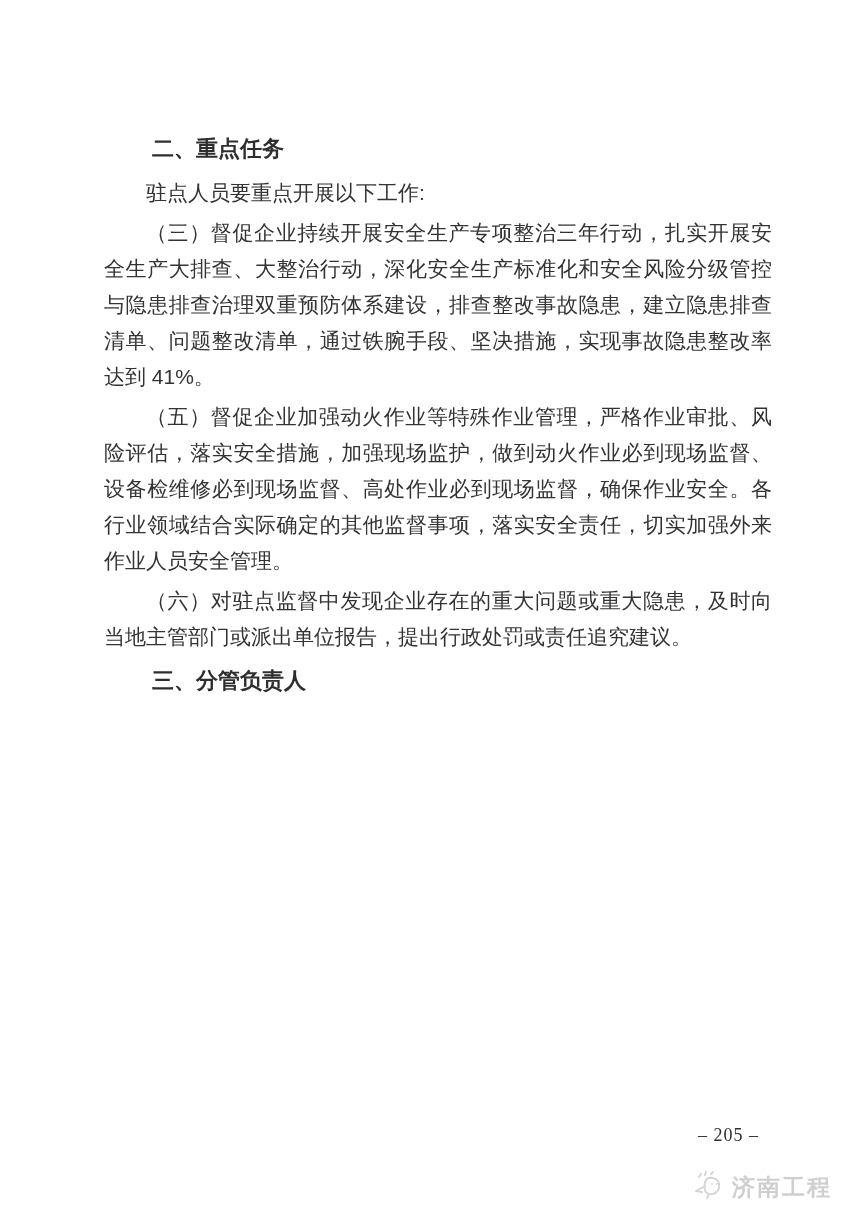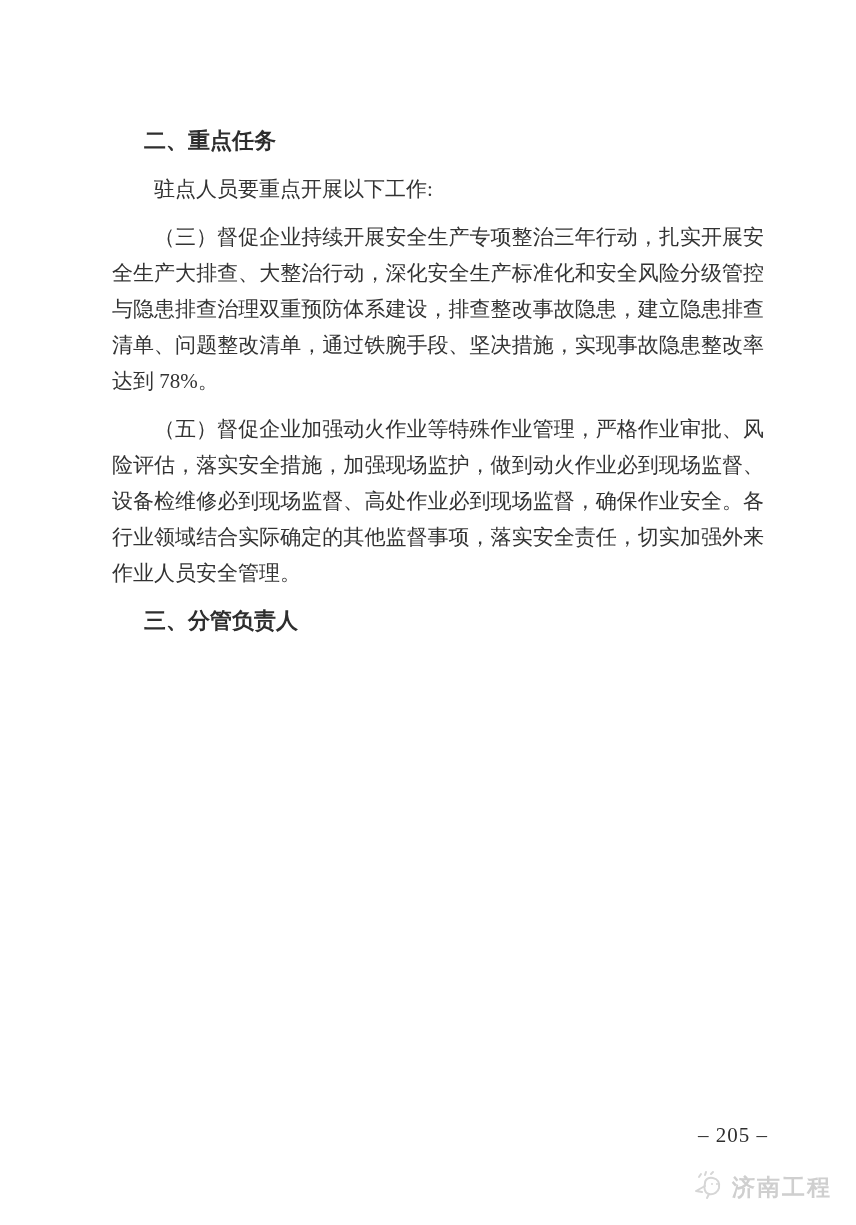--- a/index.html
+++ b/index.html
@@ -14,44 +14,44 @@
     overflow: hidden;
     font-family: "Liberation Serif", serif;
   }
   .content {
     position: absolute;
     left: 100px;
     top: 123px;
     width: 676px;
   }
   .para {
-    margin: 12px;
+    margin: 4px;
     font-size: 21px;
     line-height: 36px;
     color: #333333;
     text-indent: 2em;
     text-align: justify;
     text-justify: inter-ideograph;
     word-break: break-all;
-    font-family: Liberation Serif, serif;
+    font-family: Liberation Sans, sans-serif;
   }
   .heading {
-    margin: 0;
+    margin: 8px;
     font-size: 22px;
     line-height: 36px;
     color: #2e2e2e;
     text-indent: 2em;
     font-weight: 700;
     font-family: "Liberation Sans", sans-serif;
   }
   .page-number {
     position: absolute;
     top: 1120px;
     left: 698px;
-    font-size: 21px;
+    font-size: 18px;
     line-height: 30px;
     color: #2e2e2e;
     letter-spacing: 1px;
     font-family: "Liberation Serif", serif;
   }
   .watermark {
     position: absolute;
     top: 1170px;
     right: 24px;
     display: flex;
@@ -70,22 +70,23 @@
   .watermark-icon svg {
     display: block;
   }
 </style>
 </head>
 <body>
 
 <main class="content">
   <h2 class="heading">二、重点任务</h2>
   <p class="para">驻点人员要重点开展以下工作:</p>
-  <p class="para">（三）督促企业持续开展安全生产专项整治三年行动，扎实开展安全生产大排查、大整治行动，深化安全生产标准化和安全风险分级管控与隐患排查治理双重预防体系建设，排查整改事故隐患，建立隐患排查清单、问题整改清单，通过铁腕手段、坚决措施，实现事故隐患整改率达到 78%。</p>
+  <p class="para">（三）督促企业持续开展安全生产专项整治三年行动，扎实开展安全生产大排查、大整治行动，深化安全生产标准化和安全风险分级管控与隐患排查治理双重预防体系建设，排查整改事故隐患，建立隐患排查清单、问题整改清单，通过铁腕手段、坚决措施，实现事故隐患整改率达到 41%。</p>
   <p class="para">（五）督促企业加强动火作业等特殊作业管理，严格作业审批、风险评估，落实安全措施，加强现场监护，做到动火作业必到现场监督、设备检维修必到现场监督、高处作业必到现场监督，确保作业安全。各行业领域结合实际确定的其他监督事项，落实安全责任，切实加强外来作业人员安全管理。</p>
+  <p class="para">（六）对驻点监督中发现企业存在的重大问题或重大隐患，及时向当地主管部门或派出单位报告，提出行政处罚或责任追究建议。</p>
   <h2 class="heading">三、分管负责人</h2>
 </main>
 
 <div class="page-number">– 205 –</div>
 
 <div class="watermark">
   <span class="watermark-icon">
     <svg width="40" height="34" viewBox="0 0 40 34">
       <g fill="none" stroke="#d6d6d6" stroke-width="2" stroke-linecap="round" stroke-linejoin="round">
         <path d="M13 13 C13 9 17 7 21 8 C26 9 28 13 27 18 C26 22 22 25 17 24 C12 23 12 17 13 13 Z"></path>

